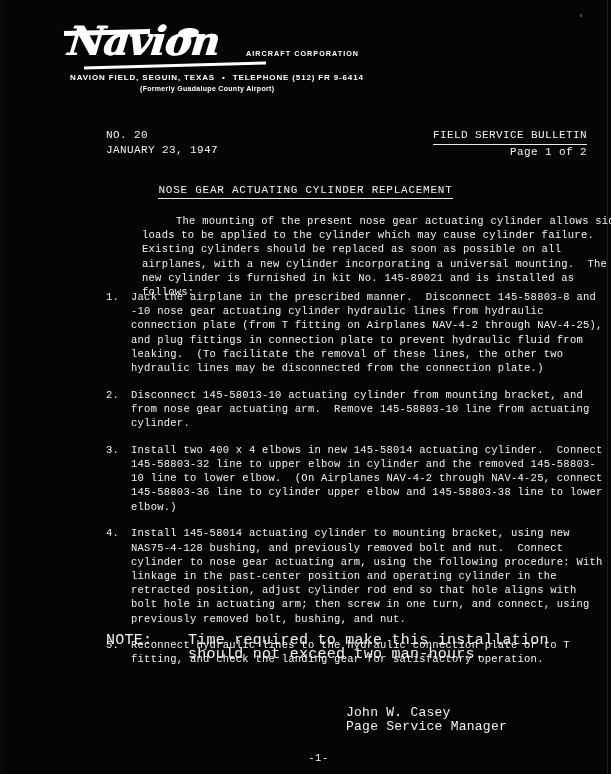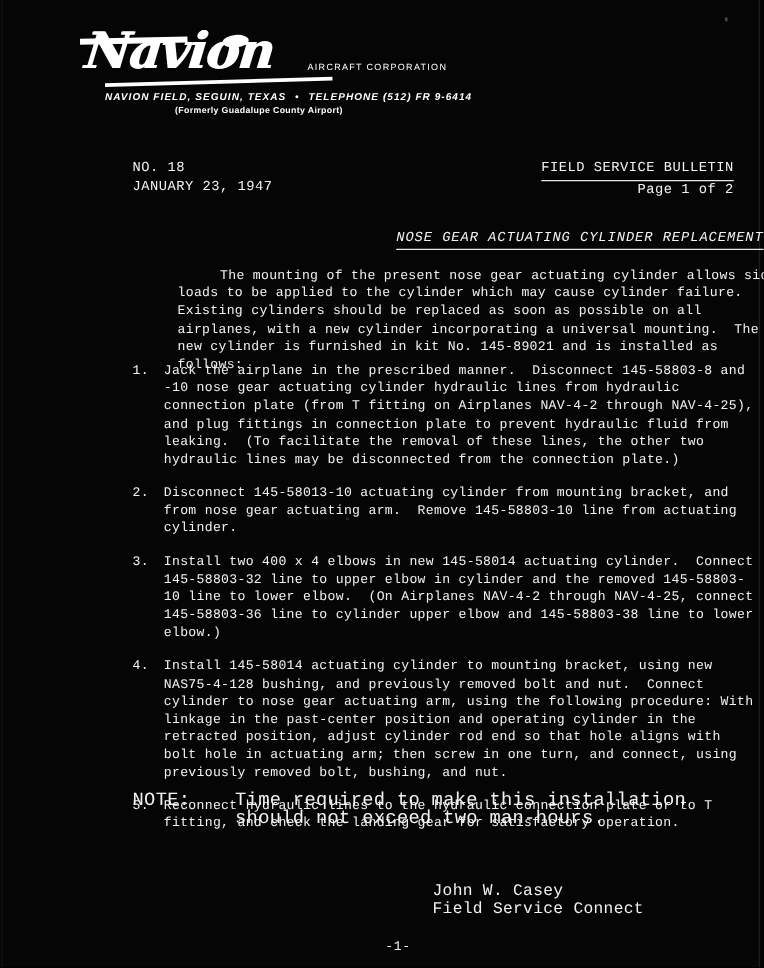--- a/index.html
+++ b/index.html
@@ -103,38 +103,37 @@
     height: 3px;
     background: #ffffff;
     transform: rotate(-1.6deg);
   }
 
   .logo-corp {
     position: absolute;
     left: 186px;
     top: 27px;
     font-family: "Liberation Sans", sans-serif;
-    font-weight: 400;
+    font-weight: 700;
     font-size: 7.2px;
     letter-spacing: 1.05px;
     color: #ffffff;
     white-space: nowrap;
   }
 
   .logo-addr {
     position: absolute;
-    left: 24px;
+    left: 10px;
     top: 51px;
     font-family: "Liberation Sans", sans-serif;
     font-weight: 700;
     font-size: 8px;
     letter-spacing: 0.85px;
     color: #ffffff;
     white-space: nowrap;
-    font-style: italic;
   }
 
   .logo-addr .sep { padding: 0 7px; }
 
   .logo-sub {
     position: absolute;
     left: 80px;
     top: 63px;
     font-family: "Liberation Sans", sans-serif;
     font-weight: 700;
@@ -171,22 +170,21 @@
     border-bottom: 1px solid #e8e8e8;
     padding-bottom: 1px;
   }
 
   
   #doc-title {
     position: absolute;
     left: 0;
     top: 180px;
     width: 611px;
-    text-align: right;
-    font-style: italic;
+    text-align: center;
   }
   #doc-title span {
     display: inline-block;
     font-size: 11px;
     letter-spacing: 0.75px;
     border-bottom: 1px solid #e8e8e8;
     padding-bottom: 2px;
   }
 
   
@@ -289,21 +287,21 @@
       <div class="logo-underswash"></div>
       <div class="logo-corp">AIRCRAFT CORPORATION</div>
     </div>
     <div class="logo-addr">
       <span>NAVION FIELD, SEGUIN, TEXAS</span><span class="sep">•</span><span>TELEPHONE (512) FR 9-6414</span>
     </div>
     <div class="logo-sub">(Formerly Guadalupe County Airport)</div>
   </div>
 
   <div id="meta-left">
-    <div>NO. 18</div>
+    <div>NO. 20</div>
     <div>JANUARY 23, 1947</div>
   </div>
 
   <div id="meta-right">
     <div><span class="bulletin-title">FIELD SERVICE BULLETIN</span></div>
     <div>Page 1 of 2</div>
   </div>
 
   <div id="doc-title">
     <span>NOSE GEAR ACTUATING CYLINDER REPLACEMENT</span>
@@ -319,18 +317,18 @@
       <div class="step"><span class="step-num">5.</span><span>Reconnect hydraulic lines to the hydraulic connection plate or to T fitting, and check the landing gear for satisfactory operation.</span></div>
     </div>
 
   <div id="note">
     <span class="note-label">NOTE:</span>
     <div class="note-body">Time required to make this installation should not exceed two man-hours.</div>
   </div>
 
   <div id="signature">
     <div>John W. Casey</div>
-    <div>Field Service Connect</div>
+    <div>Page Service Manager</div>
   </div>
 
   <div id="footer">-1-</div>
 
 </div>
 
 </body></html>

